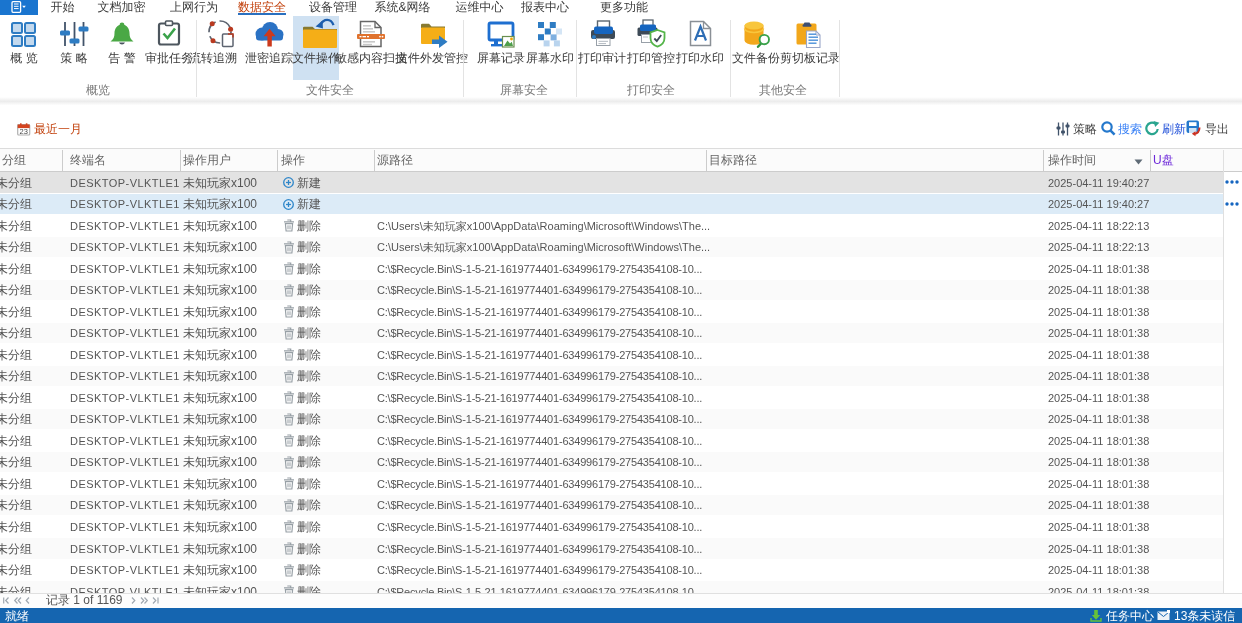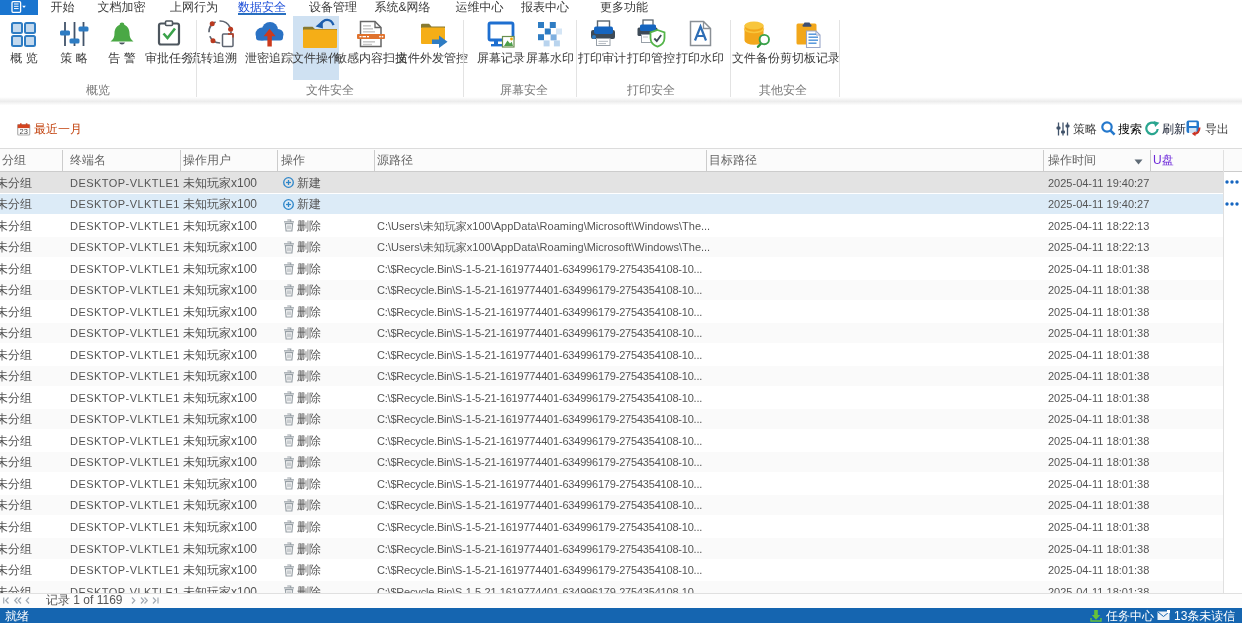--- a/index.html
+++ b/index.html
@@ -15,21 +15,21 @@
 <svg style="position:absolute;left:11px;top:1px;" width="16" height="13" viewBox="0 0 16 13">
       <rect x="1" y="0.7" width="8.6" height="10.6" rx="1" fill="none" stroke="#fff" stroke-width="1.3"></rect>
       <line x1="3" y1="3" x2="7.6" y2="3" stroke="#fff" stroke-width="1"></line>
       <line x1="3" y1="5.3" x2="7.6" y2="5.3" stroke="#fff" stroke-width="1"></line>
       <line x1="3" y1="7.6" x2="7.6" y2="7.6" stroke="#fff" stroke-width="1"></line>
       <polygon points="11.2,4.7 14.8,4.7 13,7" fill="#fff"></polygon>
     </svg>
 <div class="tab ctr" style="left:62.5px;">开始</div>
 <div class="tab ctr" style="left:121.5px;">文档加密</div>
 <div class="tab ctr" style="left:194px;">上网行为</div>
-<div class="tab ctr" style="left:262px;color:#1d4ed8;">数据安全</div>
+<div class="tab ctr" style="left:262px;color:#c2410c;">数据安全</div>
 <div class="tab ctr" style="left:333px;">设备管理</div>
 <div class="tab ctr" style="left:402.5px;">系统&amp;网络</div>
 <div class="tab ctr" style="left:479.5px;">运维中心</div>
 <div class="tab ctr" style="left:545px;">报表中心</div>
 <div class="tab ctr" style="left:624px;">更多功能</div>
 <div class="abs" style="left:238px;top:13px;width:48px;height:2px;background:#2970c0"></div>
 <div class="abs" style="left:0;top:15px;width:1242px;height:86px;background:#fff"></div>
 <div class="abs" style="left:293px;top:16px;width:46px;height:64px;background:#cfe1f2"></div>
 <div class="rlab ctr" style="left:24px">概 览</div>
 <div class="rlab ctr" style="left:74px">策 略</div>
@@ -196,26 +196,26 @@
       <line x1="11.5" y1="0.5" x2="11.5" y2="13.5" stroke="#41536a" stroke-width="1.3"></line>
       <rect x="0.5" y="4.5" width="4" height="3" rx="1" fill="#41536a"></rect>
       <rect x="5" y="8.5" width="4" height="3" rx="1" fill="#41536a"></rect>
       <rect x="9.5" y="2.5" width="4" height="3" rx="1" fill="#41536a"></rect>
     </svg>
 <div class="abs" style="left:1073px;top:122px;height:14px;line-height:14px;color:#444">策略</div>
 <svg style="position:absolute;left:1101px;top:121px;" width="15" height="15" viewBox="0 0 15 15">
       <circle cx="6" cy="6" r="4.7" fill="none" stroke="#2478cc" stroke-width="2.2"></circle>
       <line x1="9.6" y1="9.6" x2="13.6" y2="13.6" stroke="#2478cc" stroke-width="2.6"></line>
     </svg>
-<div class="abs" style="left:1118px;top:122px;height:14px;line-height:14px;color:#000000">搜索</div>
+<div class="abs" style="left:1118px;top:122px;height:14px;line-height:14px;color:#3b82f6">搜索</div>
 <svg style="position:absolute;left:1145px;top:121px;" width="15" height="15" viewBox="0 0 15 15">
       <path d="M12.7 8 A5.7 5.7 0 1 1 10.3 2.7" fill="none" stroke="#2aa58f" stroke-width="2.2"></path>
       <polygon points="8.6,0 14.4,1.7 10.1,5.9" fill="#2aa58f"></polygon>
     </svg>
-<div class="abs" style="left:1162px;top:122px;height:14px;line-height:14px;color:#0f172a">刷新</div>
+<div class="abs" style="left:1162px;top:122px;height:14px;line-height:14px;color:#1d4ed8">刷新</div>
 <svg style="position:absolute;left:1186px;top:120px;" width="16" height="17" viewBox="0 0 16 17">
       <rect x="0.5" y="0.5" width="12.5" height="12.5" rx="2" fill="#2478cc"></rect>
       <rect x="3" y="2.2" width="7.5" height="3.8" fill="#fff"></rect>
       <rect x="3" y="8" width="7.5" height="5" fill="#cfe3f5"></rect>
       <path d="M13.5 7.5 C13.5 11 11.5 13.5 8 14" fill="none" stroke="#cc3322" stroke-width="2"></path>
       <polygon points="9.5,11.2 9.5,16.2 5.8,13.8" fill="#cc3322"></polygon>
     </svg>
 <div class="abs" style="left:1205px;top:122px;height:14px;line-height:14px;color:#444">导出</div>
 <div class="abs" style="left:0;top:148px;width:1242px;height:24px;background:#fbfbfb;border-top:1px solid #dcdcdc;border-bottom:1px solid #ccc"></div>
 <div class="cell" style="left:2px;top:153px;height:14px;line-height:14px;color:#666">分组</div>

